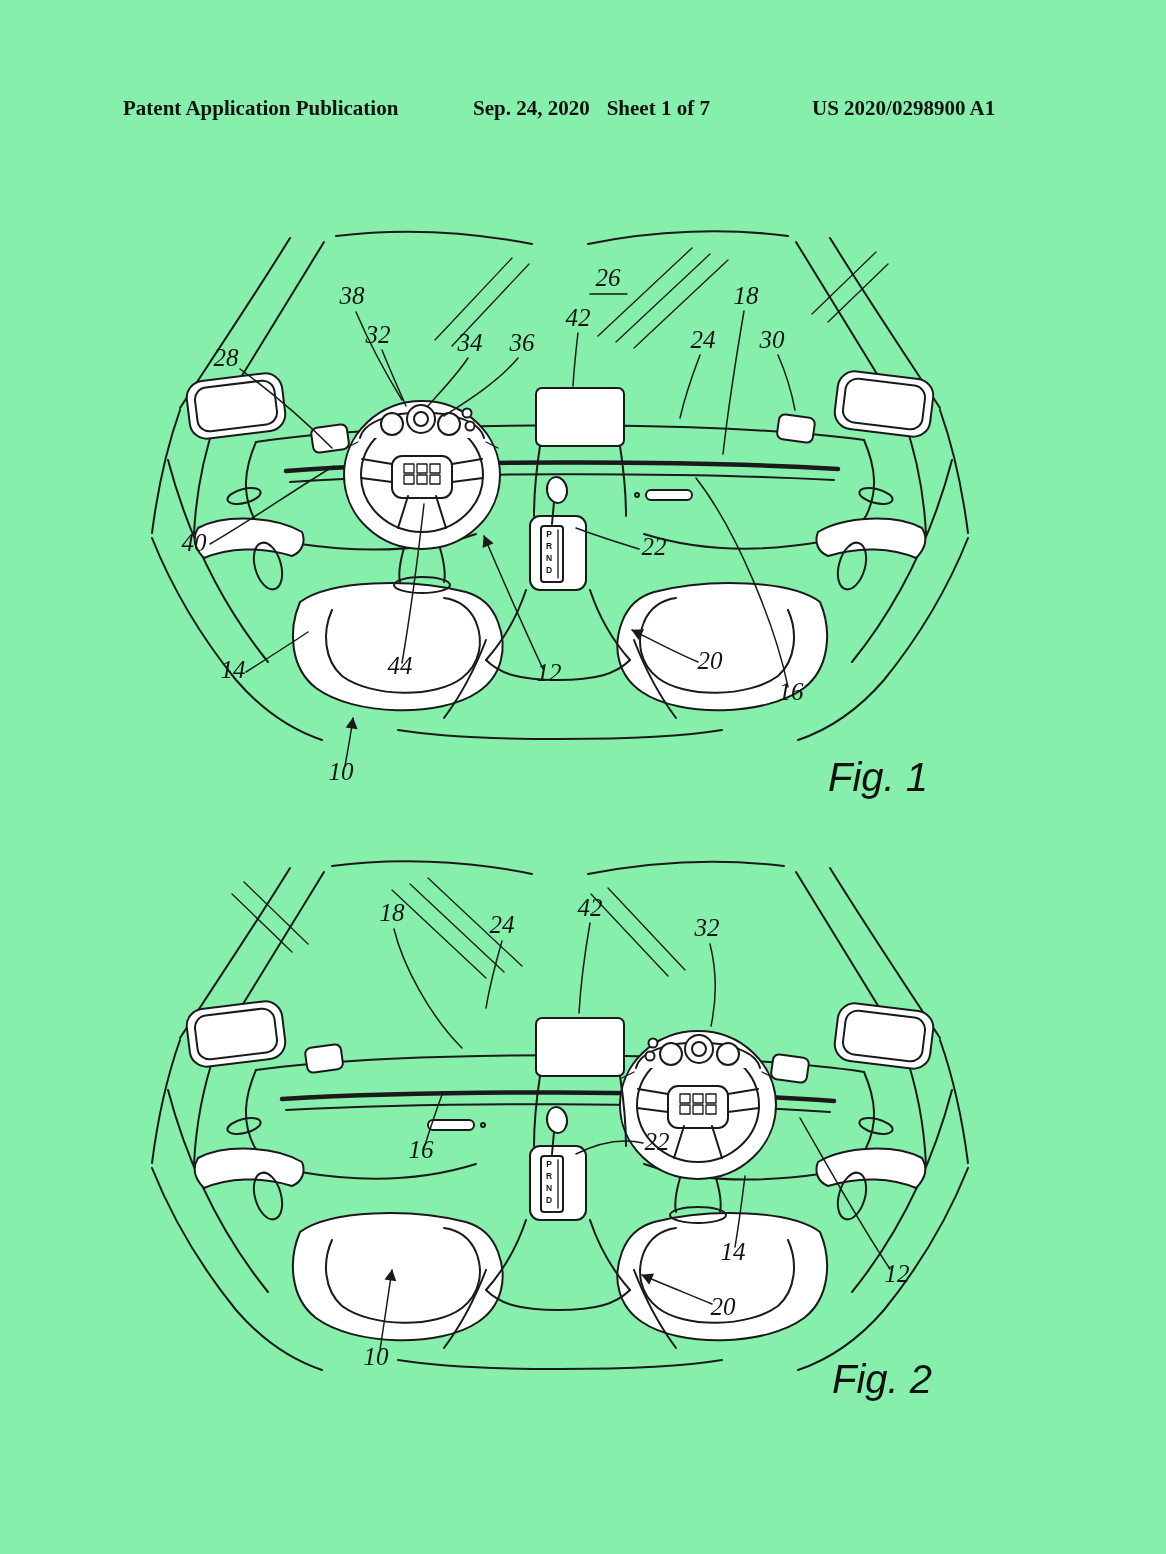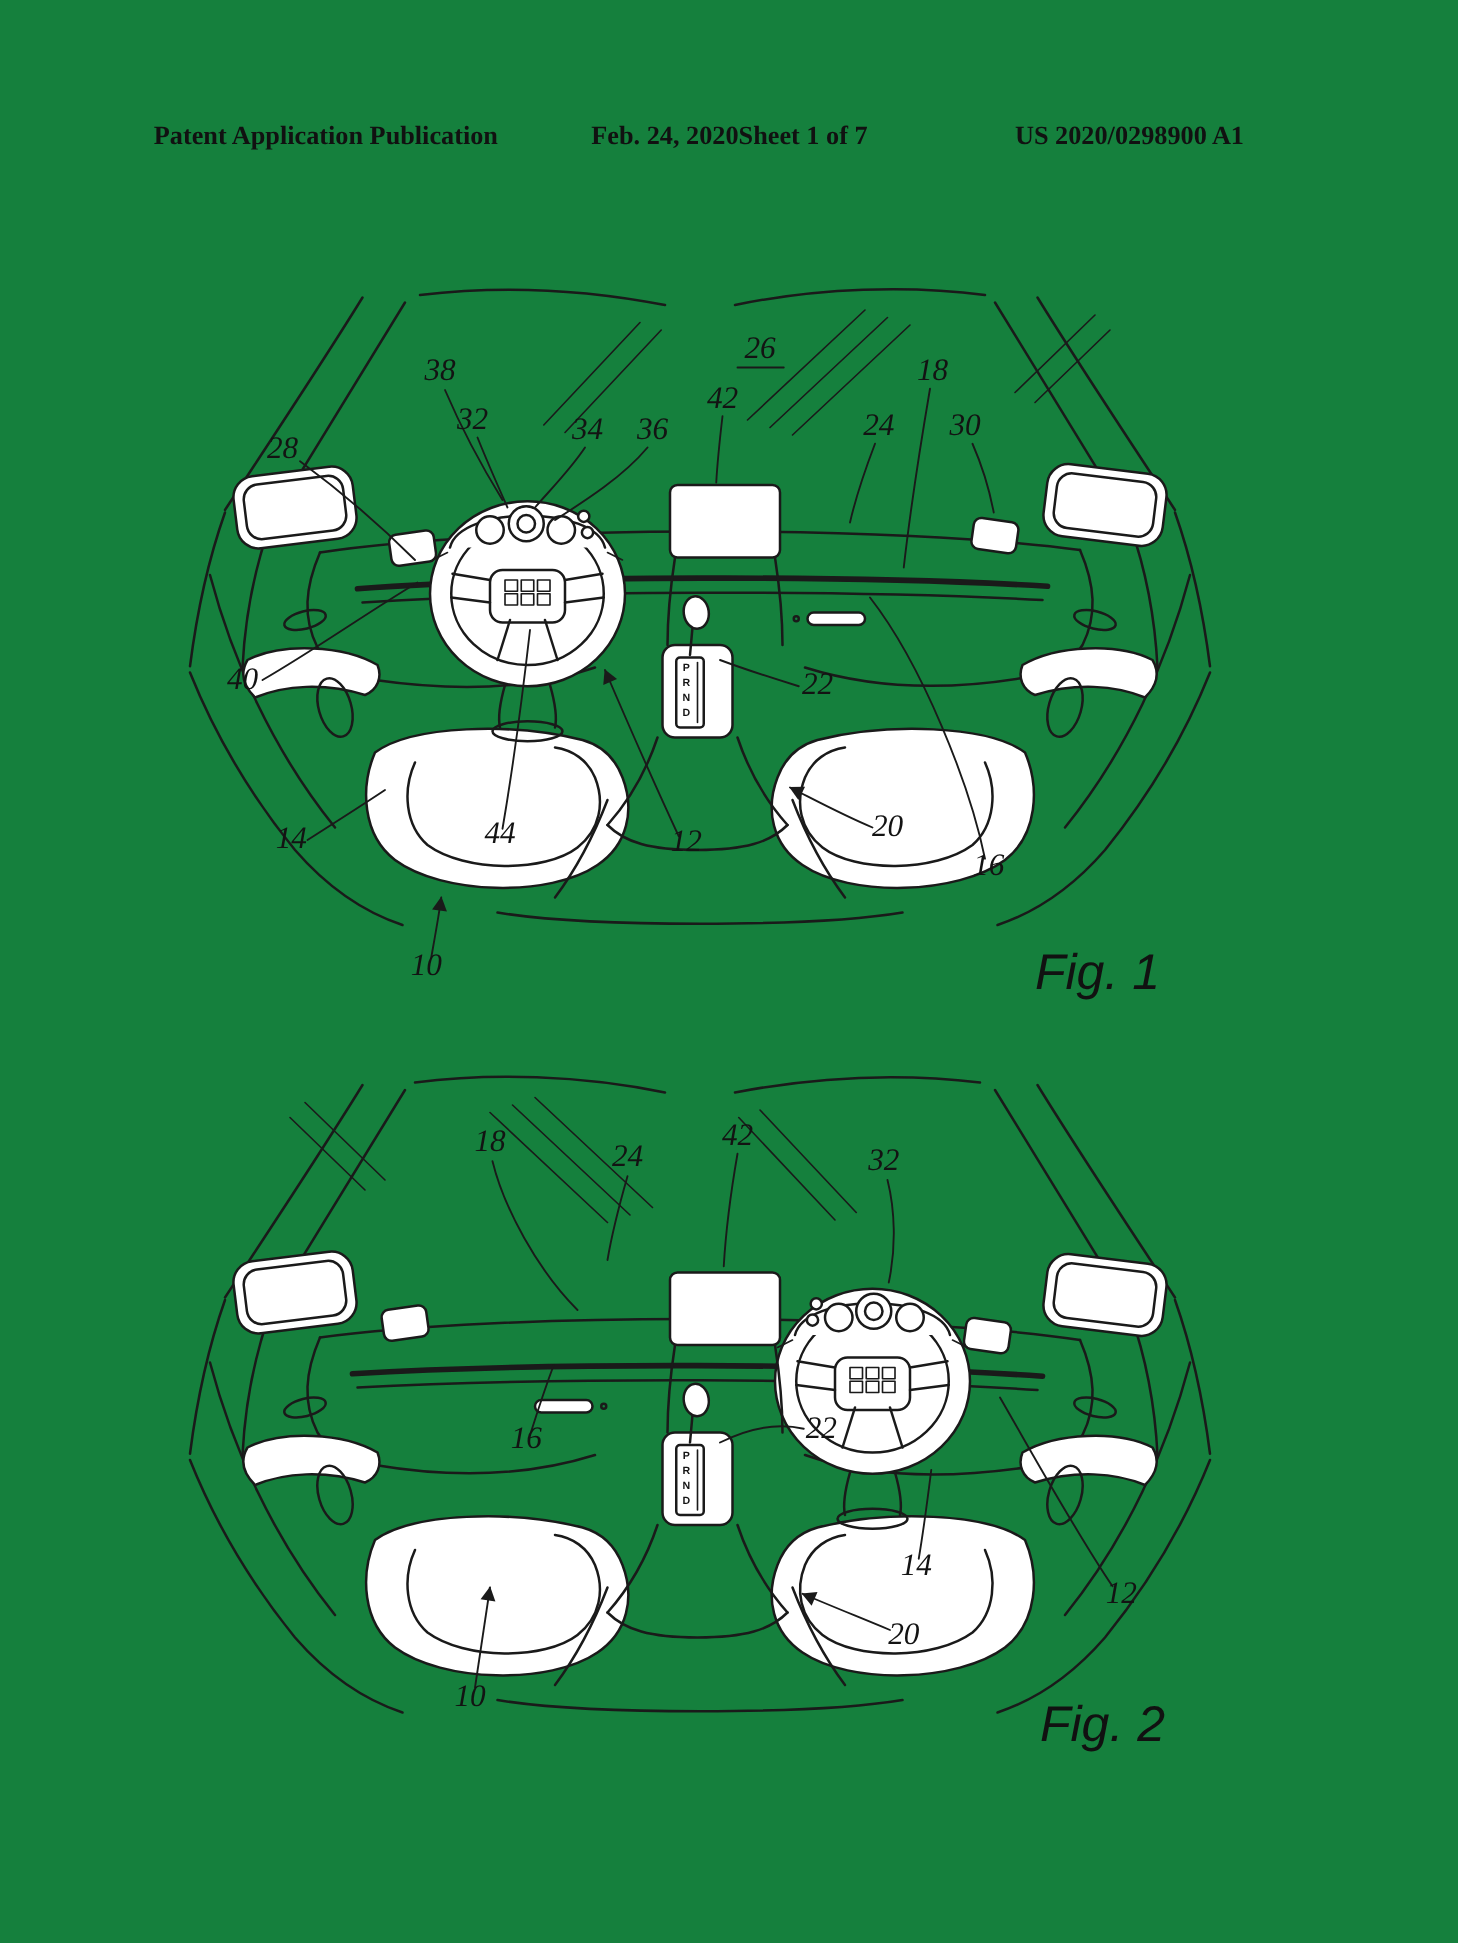--- a/index.html
+++ b/index.html
@@ -1,24 +1,24 @@
 <!DOCTYPE html>
 <html><head>
 <meta charset="utf-8">
 <style>
   * { margin:0; padding:0; box-sizing:border-box; }
   html,body { background:#ffffff; }
   .page {
-    position:relative; width:1166px; height:1554px; background:#15803d;
+    position:relative; width:1166px; height:1554px; background:#86efac;
     font-family:"Liberation Serif", serif; overflow:hidden;
   }
   .hdr { position:absolute; top:96px; font-weight:bold; font-size:21px; color:#111; white-space:nowrap; }
   .hdr-left   { left:123px; }
   .hdr-center { left:473px; }
-  .hdr-center .sheet { margin-left:0; }
+  .hdr-center .sheet { margin-left:17px; }
   .hdr-right  { left:812px;text-align:center; }
 
   .sheet-svg { position:absolute; left:140px; top:228px; }
 
   
   #interior *, #console * {
     fill:none; stroke:#1a1a1a; stroke-width:2;
     stroke-linecap:round; stroke-linejoin:round;
   }
   .wf    { fill:#ffffff !important; }
@@ -32,21 +32,21 @@
   .ref     { font:italic 25px "Liberation Serif", serif; fill:#131313; text-anchor:middle; }
   .caption { font:italic 40px "Liberation Sans", sans-serif; fill:#111; text-anchor:middle; }
 </style>
 </head>
 <body>
 
 <div class="page">
 
   <div class="hdr hdr-left">Patent Application Publication</div>
   <div class="hdr hdr-center">
-    <span>Feb. 24, 2020</span><span class="sheet">Sheet 1 of 7</span>
+    <span>Sep. 24, 2020</span><span class="sheet">Sheet 1 of 7</span>
   </div>
   <div class="hdr hdr-right">US 2020/0298900 A1</div>
 
   <svg class="sheet-svg" width="840" height="1240" viewBox="0 0 840 1240">
     <defs>
       <marker id="arrowhead" markerWidth="9" markerHeight="9" refX="7.5" refY="4.5" orient="auto">
         <path d="M0.5,0.5 L8,4.5 L0.5,8.5 Z" fill="#1a1a1a" stroke="none"></path>
       </marker>
 
       <g id="interior">

